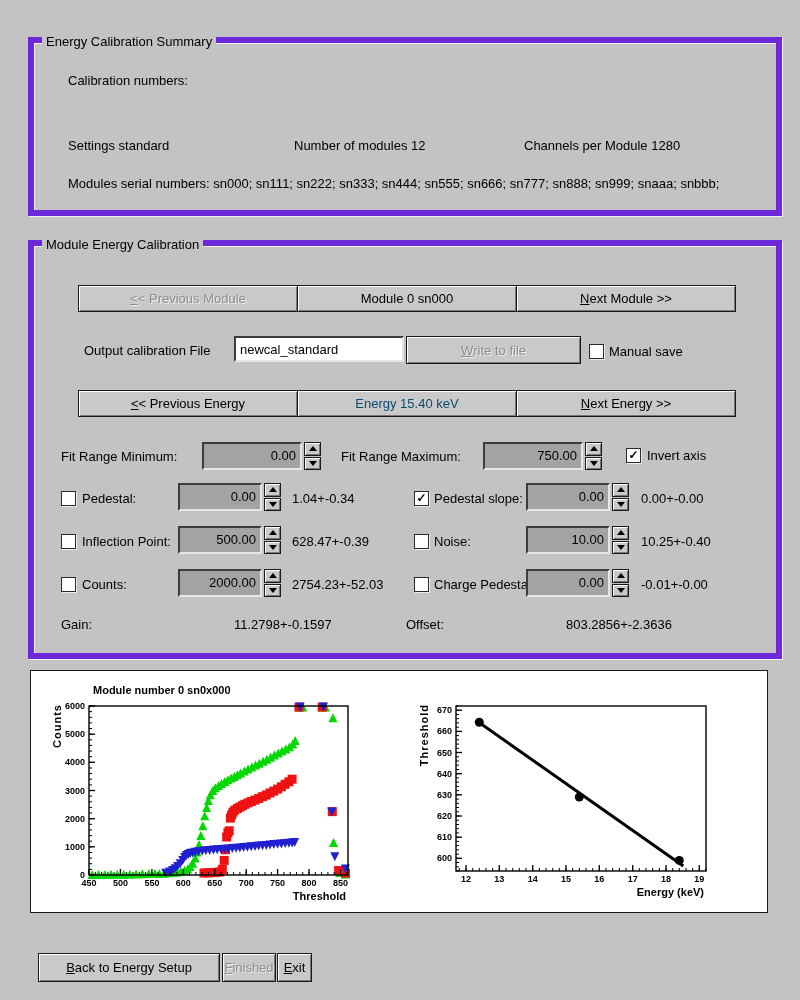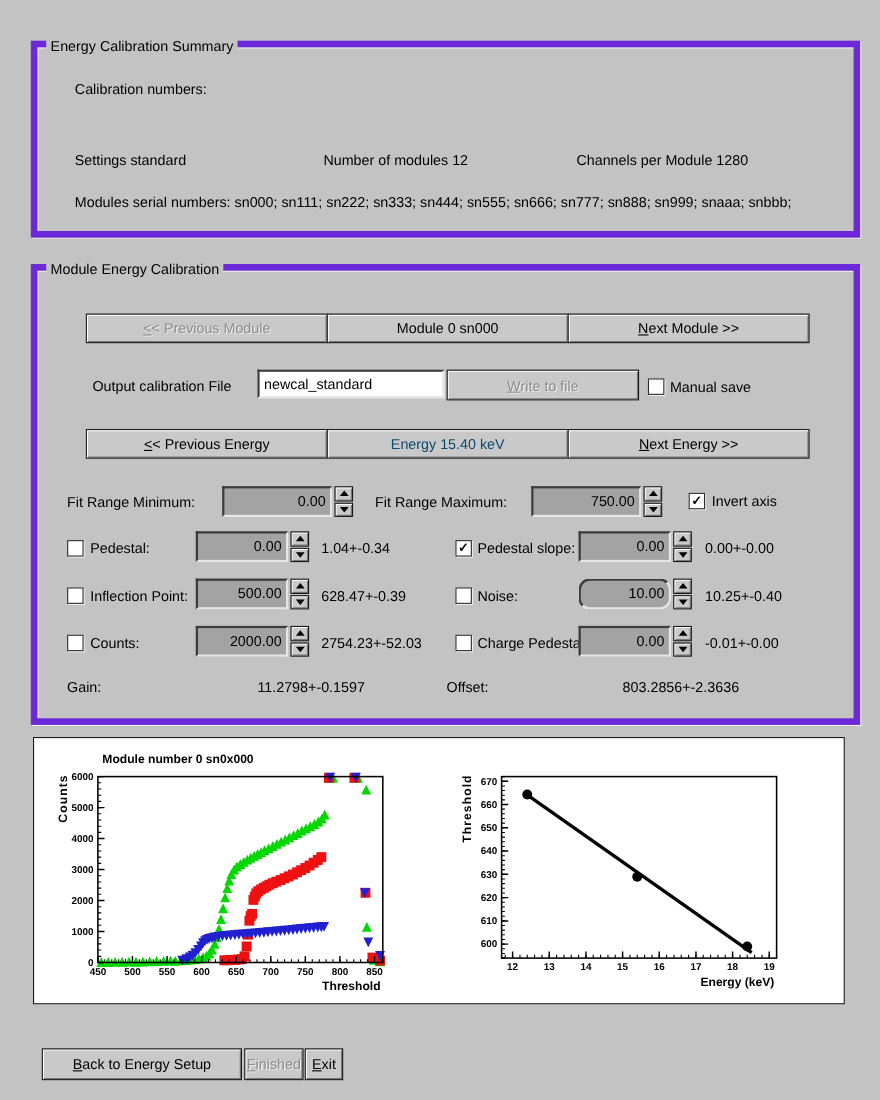--- a/index.html
+++ b/index.html
@@ -151,21 +151,21 @@
         <div class="spin-btn">
             <i class="tri-down"></i>
           </div>
       </div>
     </div>
     <span class="lbl" style="left:258px;top:288px;">628.47+-0.39</span>
 
     <span class="checkbox" style="left:380px;top:288px;"></span>
     <span class="lbl" style="left:400px;top:288px;">Noise:</span>
     <div class="spin" style="left:492px;top:280px;">
-      <div class="spin-field" style="width:76px;border-radius:10px;">10.00</div>
+      <div class="spin-field" style="width:76px;">10.00</div>
       <div class="spin-btns">
         <div class="spin-btn">
             <i class="tri-up"></i>
           </div>
         <div class="spin-btn">
             <i class="tri-down"></i>
           </div>
       </div>
     </div>
     <span class="lbl" style="left:607px;top:288px;">10.25+-0.40</span>

